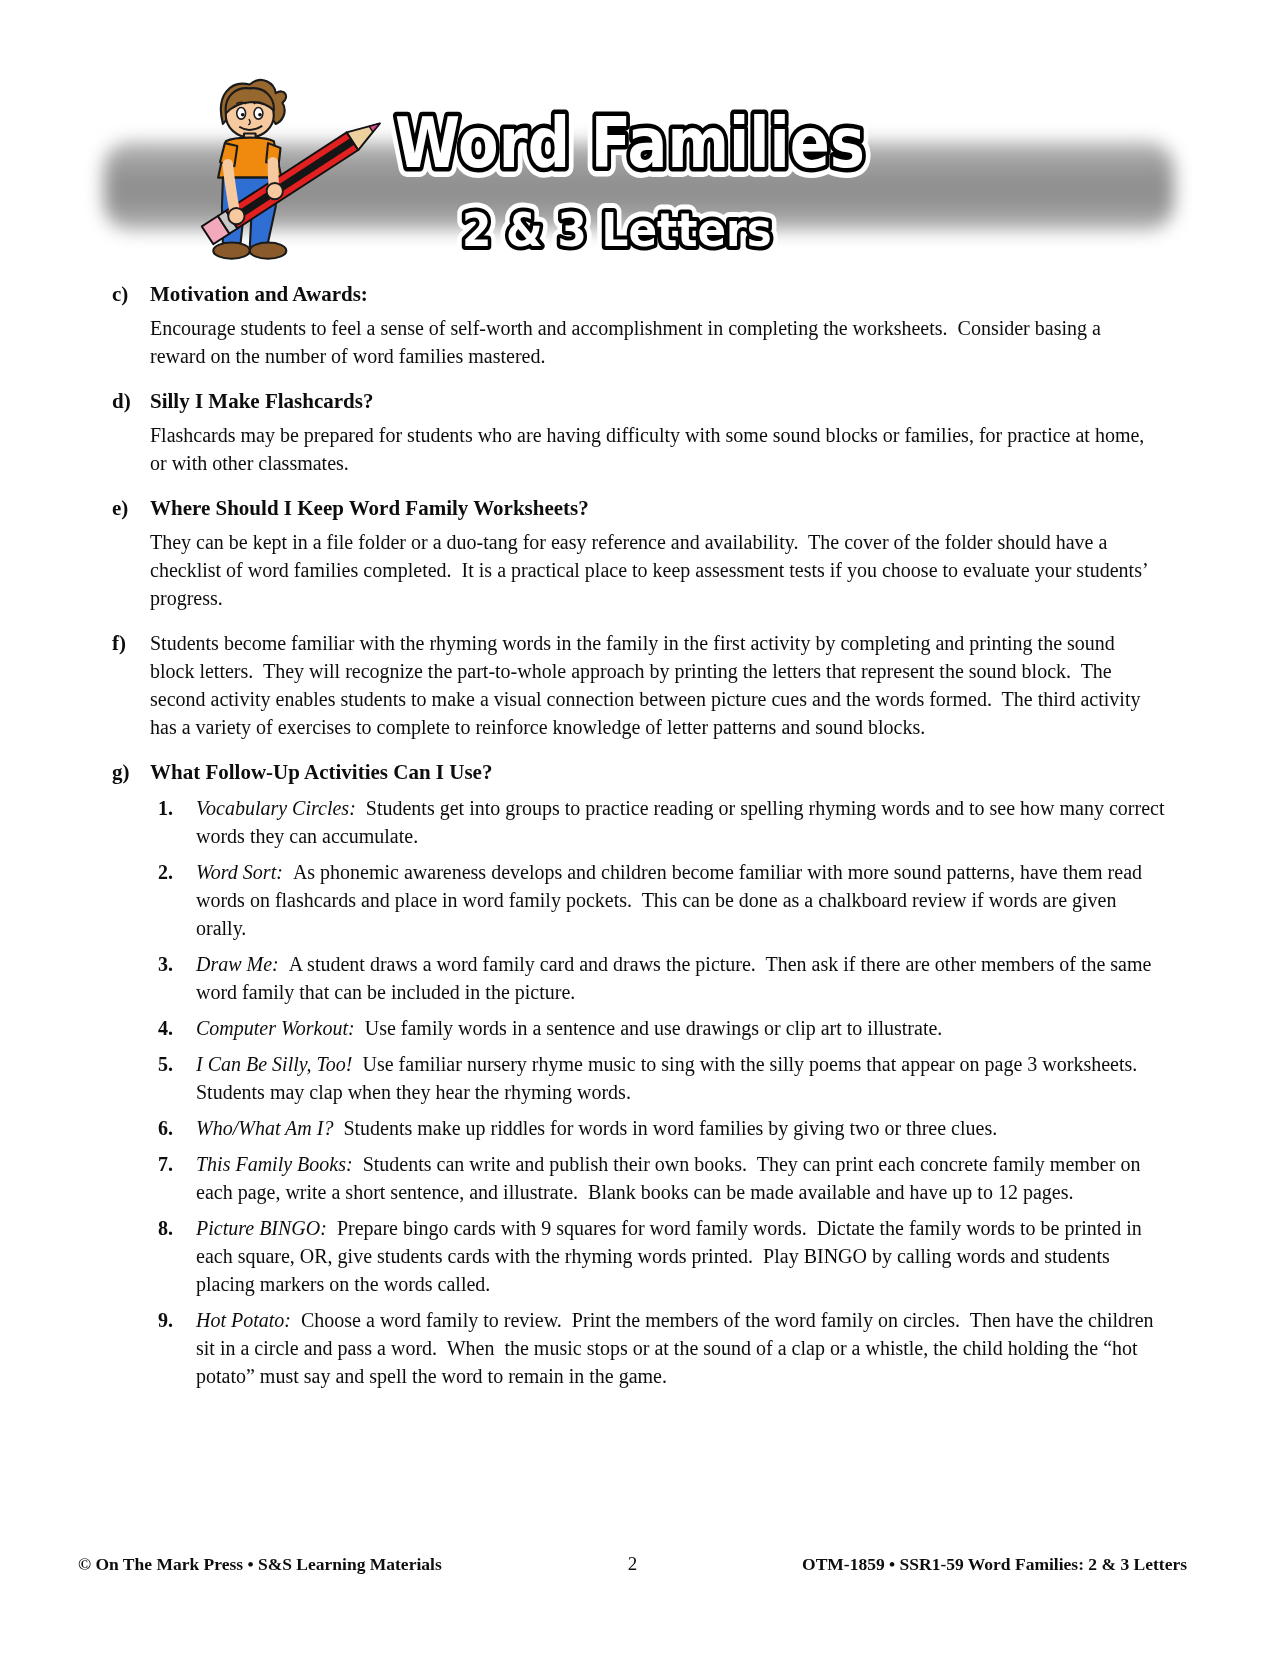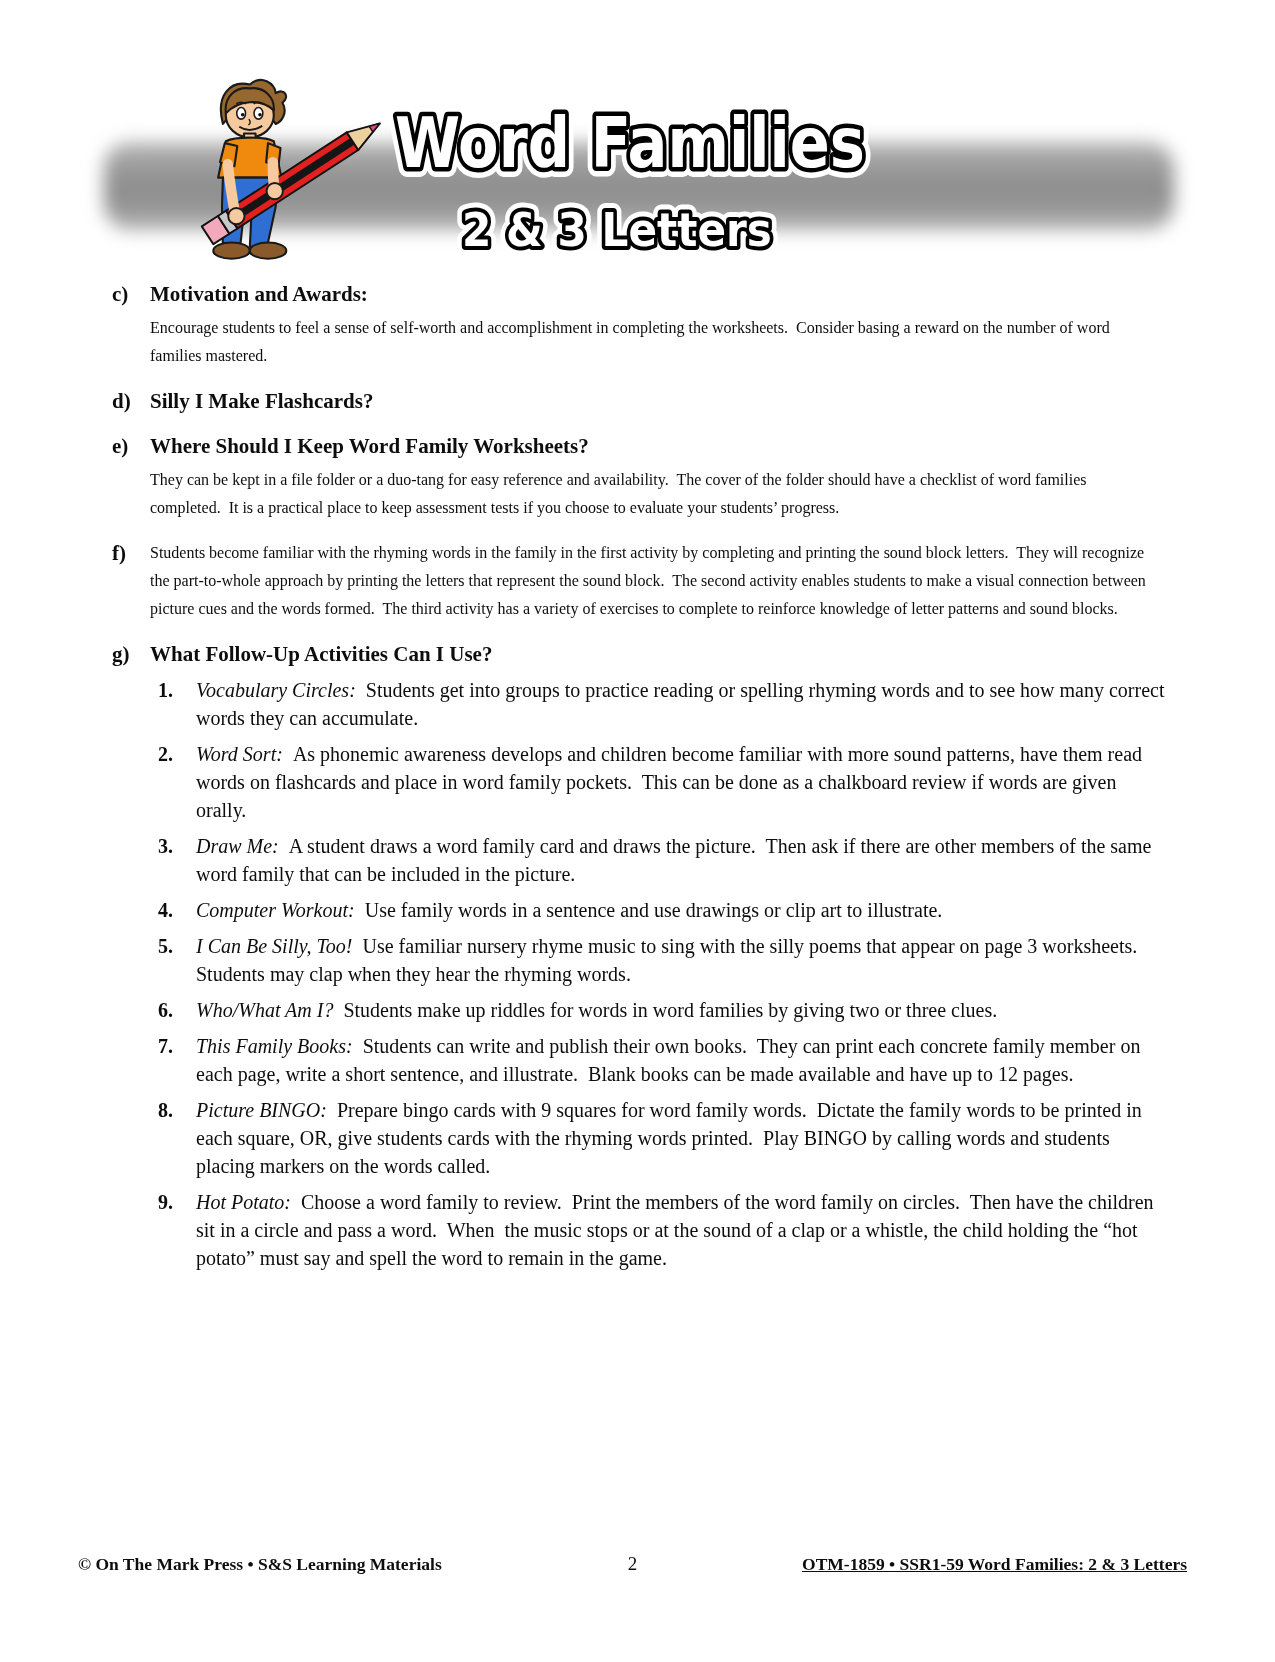--- a/index.html
+++ b/index.html
@@ -23,38 +23,38 @@
   .main { position:absolute; left:112px; top:280px; width:1058px; }
   .sec { margin-top:17px; }
   .sec:first-child { margin-top:0; }
   .sec-head {
     position:relative; padding-left:38px;
     font-weight:bold; font-size:21px; line-height:28px;
   }
   .sec-letter { position:absolute; left:0; top:0; }
   .para {
     margin:6px 10px 0 0; padding-left:38px;
-    font-size:16px; line-height:28px; white-space:pre-wrap;
+    font-size:20px; line-height:28px; white-space:pre-wrap;
   }
   .flist { list-style:none; margin:2px 0 0 0; padding:0; }
   .fitem {
     position:relative; margin-top:8px; padding-left:84px;
     font-size:20px; line-height:28px;
   }
   .fnum { position:absolute; left:46px; top:0; font-weight:bold; }
   .lead { font-style:italic; white-space:pre-wrap; margin-right:10px; }
   .li-text { white-space:pre-wrap; }
 
   
   .footer {
     position:absolute; left:78px; right:88px; top:1552px; height:28px;
     font-size:17.5px; font-weight:bold; line-height:24px;
   }
   .footer-left { position:absolute; left:0; top:0; }
-  .footer-right { position:absolute; right:0; top:0;text-decoration:underline; }
+  .footer-right { position:absolute; right:0; top:0; }
   .page-num {
     position:absolute; left:0; right:0; top:0; text-align:center;
     font-weight:normal; font-size:19px;
   }
 </style>
 </head>
 <body>
 
 <div class="page">
 
@@ -127,20 +127,21 @@
         <span>Motivation and Awards:</span>
       </div>
       <p class="para">Encourage students to feel a sense of self-worth and accomplishment in completing the worksheets.  Consider basing a reward on the number of word families mastered.</p>
     </div>
 
     <div class="sec">
       <div class="sec-head">
         <span class="sec-letter">d)</span>
         <span>Silly I Make Flashcards?</span>
       </div>
+      <p class="para">Flashcards may be prepared for students who are having difficulty with some sound blocks or families, for practice at home, or with other classmates.</p>
     </div>
 
     <div class="sec">
       <div class="sec-head">
         <span class="sec-letter">e)</span>
         <span>Where Should I Keep Word Family Worksheets?</span>
       </div>
       <p class="para">They can be kept in a file folder or a duo-tang for easy reference and availability.  The cover of the folder should have a checklist of word families completed.  It is a practical place to keep assessment tests if you choose to evaluate your students’ progress.</p>
     </div>
 

